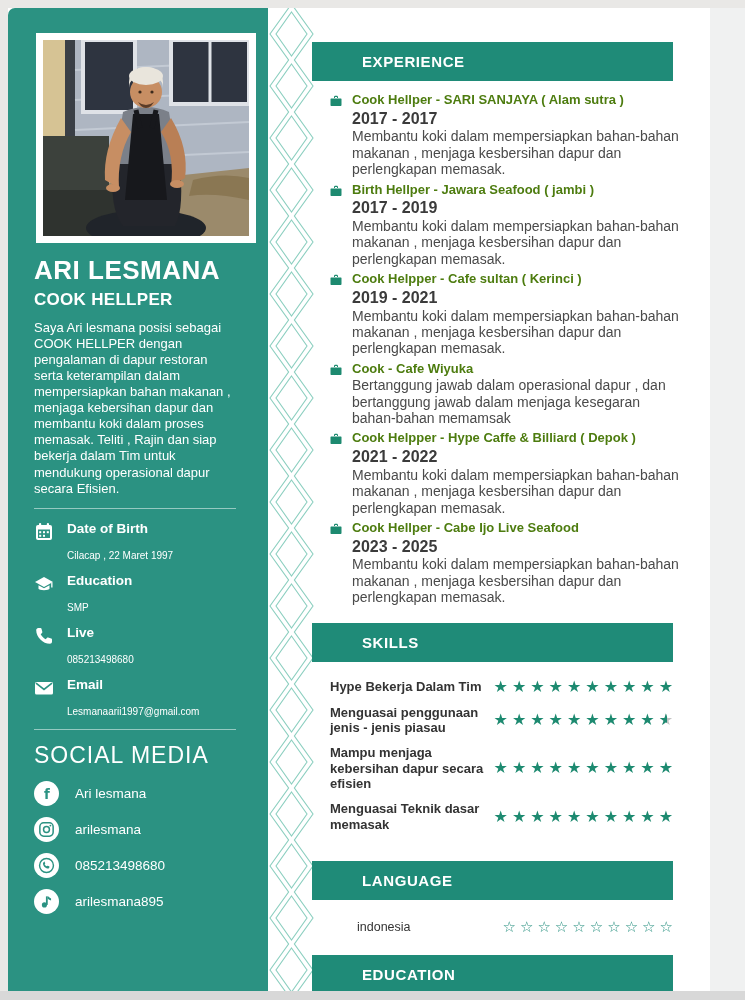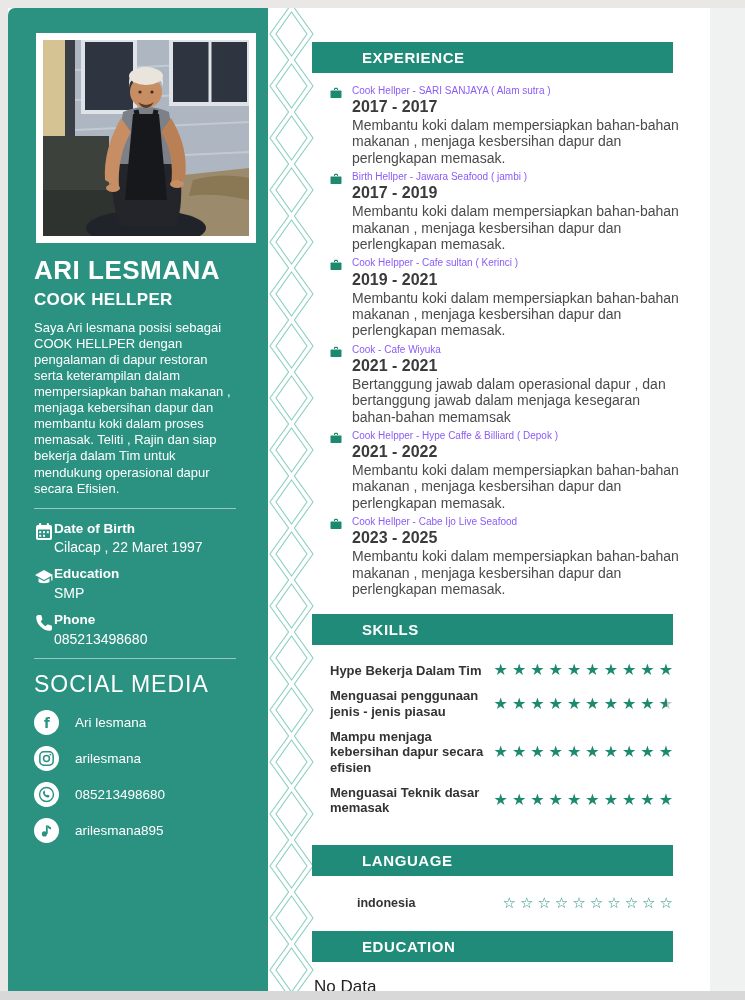--- a/index.html
+++ b/index.html
@@ -13,65 +13,65 @@
   
   .sidebar{position:absolute;left:8px;top:8px;width:260px;height:983px;background:#2b9282;
            color:#fff;box-sizing:border-box;padding:25px 24px 0 18px;border-top-left-radius:7px;}
   .photo-frame{width:220px;height:210px;background:#fff;box-sizing:border-box;padding:7px;margin-left:10px;}
   .photo-frame svg{display:block;width:206px;height:196px;}
   .person-name{margin:13px 0 0 8px;font-size:26px;font-weight:bold;letter-spacing:.5px;line-height:1.1;}
   .person-title{margin:5px 0 0 8px;font-size:17px;font-weight:bold;letter-spacing:.3px;}
   .summary{margin:10px 8px 0 8px;font-size:13px;line-height:1.24;}
   .sb-divider{margin:11px 8px 0 8px;border-top:1px solid rgba(255,255,255,.5);}
   .contact-list{margin:12px 0 0 8px;}
-  .c-row{display:flex;gap:0;margin-bottom:11px;}
+  .c-row{display:flex;gap:13px;margin-bottom:11px;}
   .c-icon{width:20px;height:20px;flex:0 0 20px;margin-top:1px;}
   .c-icon svg{width:20px;height:20px;display:block;}
   .c-label{font-size:13.5px;font-weight:bold;line-height:1.15;}
-  .c-value{font-size:14px;margin-top:3px;line-height:1.15;}
+  .c-value{font-size:10px;margin-top:14px;line-height:1.15;}
   .social-heading{margin:12px 8px 0 8px;font-size:23px;letter-spacing:1px;font-weight:400;}
   .social-list{margin:12px 0 0 8px;}
   .s-row{display:flex;align-items:center;gap:16px;margin-bottom:11px;cursor:pointer;}
   .s-circle{width:25px;height:25px;border-radius:50%;background:#fff;display:flex;align-items:center;justify-content:center;}
   .s-circle svg{width:19px;height:19px;display:block;}
   .s-text{font-size:13.5px;}
 
   
   .diamond-strip{position:absolute;left:268px;top:8px;width:47px;height:983px;background:#fff;}
   .diamond-strip svg{display:block;}
 
   
   .main{position:absolute;left:312px;top:8px;width:398px;}
-  .section-bar{width:361px;height:31px;background:#1f8b78;color:#fff;font-weight:bold;font-size:15px;
+  .section-bar{width:361px;height:39px;background:#1f8b78;color:#fff;font-weight:bold;font-size:15px;
                letter-spacing:.6px;display:flex;align-items:center;padding-left:50px;box-sizing:border-box;}
   .bar-experience{margin-top:34px;}
   .bar-skills{margin-top:17px;}
   .bar-language{margin-top:24px;}
   .bar-education{margin-top:16px;}
 
   .exp-list{margin-top:12px;}
   .exp-item{display:flex;gap:10px;padding-left:18px;margin-bottom:5px;}
   .exp-icon{width:12px;height:12px;flex:0 0 12px;margin-top:2px;}
   .exp-icon svg{display:block;}
-  .exp-title{font-size:10px;font-weight:normal;color:#8b5cf6;line-height:1.12;}
+  .exp-title{font-size:13px;font-weight:bold;color:#4d7c0f;line-height:1.12;}
   .exp-period{font-size:16px;font-weight:bold;color:#3b3b3b;line-height:1.12;margin-top:2px;}
   .exp-desc{font-size:14px;color:#4a4a4a;line-height:1.17;width:334px;margin-top:1px;}
 
   .skill-list{margin-top:12px;width:361px;}
   .skill-row{display:flex;justify-content:space-between;align-items:center;padding:5px 0 5px 18px;box-sizing:border-box;}
   .skill-label{font-size:13px;font-weight:bold;color:#333;line-height:1.18;width:205px;}
   .stars{display:flex;gap:4px;}
   .star{font-family:"DejaVu Sans",sans-serif;font-size:16px;line-height:1;color:#1d8a70;position:relative;cursor:pointer;}
   .star.outline{color:#2b9282;font-size:15px;}
   .star.half .h-base{color:#c2c2c2;}
   .star.half .h-fill{position:absolute;left:0;top:0;width:55%;overflow:hidden;color:#1d8a70;}
 
   .lang-list{margin-top:16px;width:361px;}
   .lang-row{display:flex;justify-content:space-between;align-items:center;padding:4px 0 4px 18px;box-sizing:border-box;}
-  .lang-label{font-size:12.5px;font-weight:bold;color:#333;padding-left:27px;}
+  .lang-label{font-size:12.5px;font-weight:normal;color:#333;padding-left:27px;}
 
   .no-data{margin:15px 0 0 2px;font-size:17px;color:#222;}
 </style>
 </head>
 <body>
 
 <div id="canvas">
   <div class="white-page"></div>
 
   <aside class="sidebar">
@@ -151,22 +151,34 @@
             <div class="c-value">SMP</div>
           </div>
         </div>
         <div class="c-row">
           <span class="c-icon">
             <svg viewBox="0 0 20 20">
               <path fill="#fff" d="M4.2 2C3.2 2 2.2 3 2.2 4c0 7.2 6.6 13.8 13.8 13.8 1 0 2-1 2-2v-2.4c0-.5-.3-.9-.8-1l-3.1-.8c-.4-.1-.9 0-1.2.3l-1.3 1.3C9.4 12 7.9 10.5 6.7 8.3L8 7c.3-.3.4-.8.3-1.2L7.5 2.8c-.1-.5-.5-.8-1-.8Z"></path>
             </svg>
           </span>
           <div class="c-txt">
-            <div class="c-label">Phone</div>
+            <div class="c-label">Live</div>
             <div class="c-value">085213498680</div>
+          </div>
+        </div>
+        <div class="c-row">
+          <span class="c-icon">
+            <svg viewBox="0 0 20 20">
+              <rect x="1" y="4" width="18" height="12.5" rx="1.5" fill="#fff"></rect>
+              <path d="M2 5.2 10 11.4 18 5.2" stroke="#2b9282" stroke-width="1.7" fill="none"></path>
+            </svg>
+          </span>
+          <div class="c-txt">
+            <div class="c-label">Email</div>
+            <div class="c-value">Lesmanaarii1997@gmail.com</div>
           </div>
         </div>
       </div>
 
     <div class="sb-divider"></div>
     <div class="social-heading">SOCIAL MEDIA</div>
     <div class="social-list" id="social-list">
         <div class="s-row">
           <span class="s-circle">
             <svg viewBox="0 0 20 20">
@@ -259,21 +271,20 @@
           </div>
         </div>
         <div class="exp-item">
           <span class="exp-icon">
             <svg viewBox="0 0 12 12" width="12" height="12">
               <path fill="#1d8a70" d="M4 2.1C4 1.4 4.6.8 5.3.8h1.4C7.4.8 8 1.4 8 2.1V3H7v-1H5v1H4zM1.1 3.4h9.8c.4 0 .6.3.6.6v6.1c0 .6-.5 1-1 1H1.5c-.6 0-1-.4-1-1V4c0-.3.2-.6.6-.6z"></path>
             </svg>
           </span>
           <div class="exp-body">
             <div class="exp-title">Cook - Cafe Wiyuka</div>
-            <div class="exp-period">2021 - 2021</div>
             <div class="exp-desc">Bertanggung jawab dalam operasional dapur , dan bertanggung jawab dalam menjaga kesegaran bahan-bahan memamsak</div>
           </div>
         </div>
         <div class="exp-item">
           <span class="exp-icon">
             <svg viewBox="0 0 12 12" width="12" height="12">
               <path fill="#1d8a70" d="M4 2.1C4 1.4 4.6.8 5.3.8h1.4C7.4.8 8 1.4 8 2.1V3H7v-1H5v1H4zM1.1 3.4h9.8c.4 0 .6.3.6.6v6.1c0 .6-.5 1-1 1H1.5c-.6 0-1-.4-1-1V4c0-.3.2-.6.6-.6z"></path>
             </svg>
           </span>
           <div class="exp-body">

